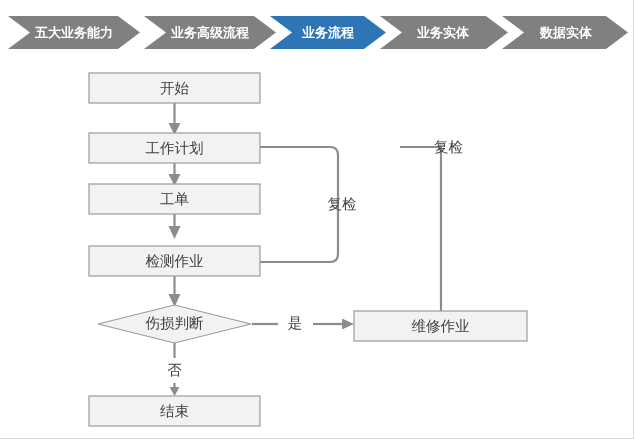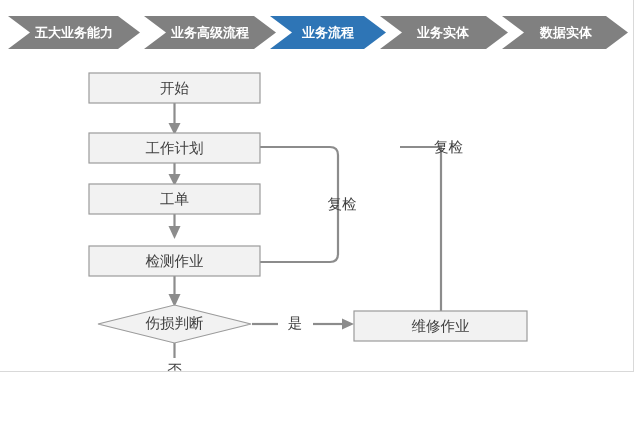--- a/index.html
+++ b/index.html
@@ -6,21 +6,21 @@
     margin: 0;
     padding: 0;
     background: #ffffff;
   }
   body {
     font-family: "Liberation Sans", "DejaVu Sans", sans-serif;
   }
   #app {
     position: relative;
     width: 634px;
-    height: 372px;
+    height: 439px;
     background: #ffffff;
     border-right: 1px solid #d9d9d9;
     border-bottom: 1px solid #d9d9d9;
     box-sizing: border-box;
     overflow: hidden;
   }
 
   
   #breadcrumb {
     position: absolute;

